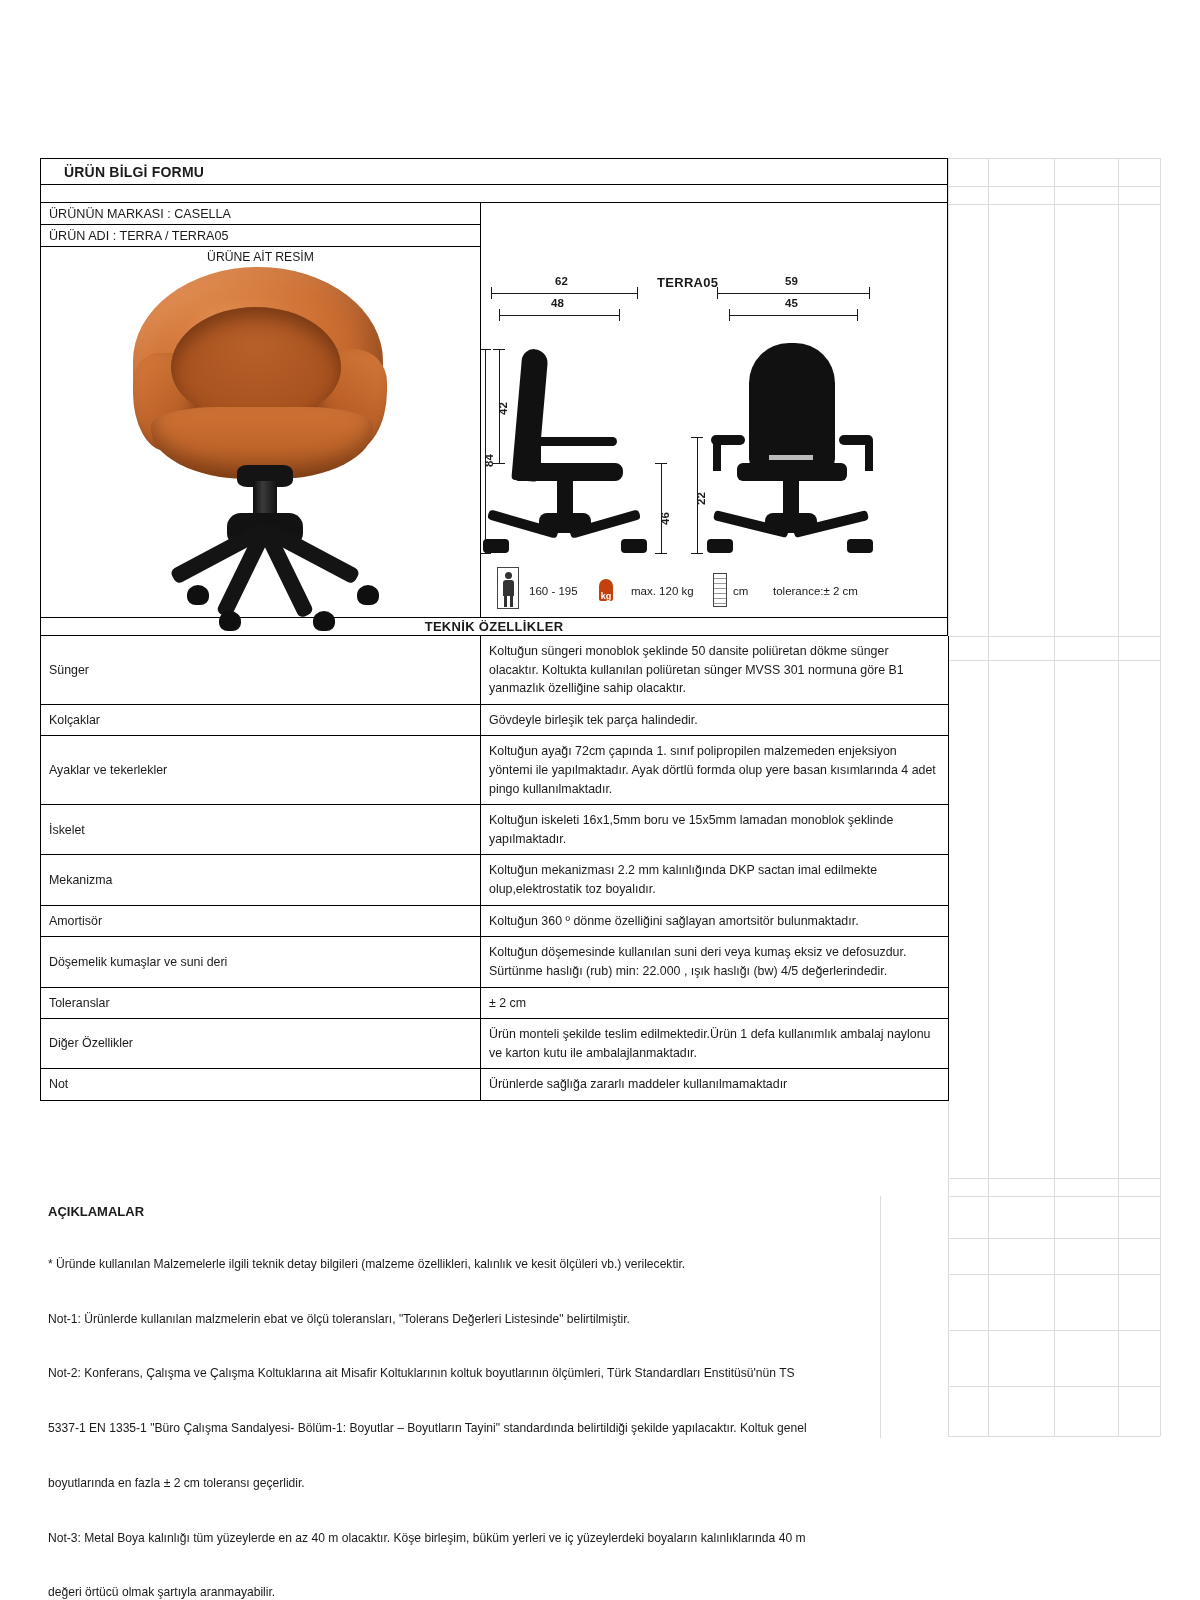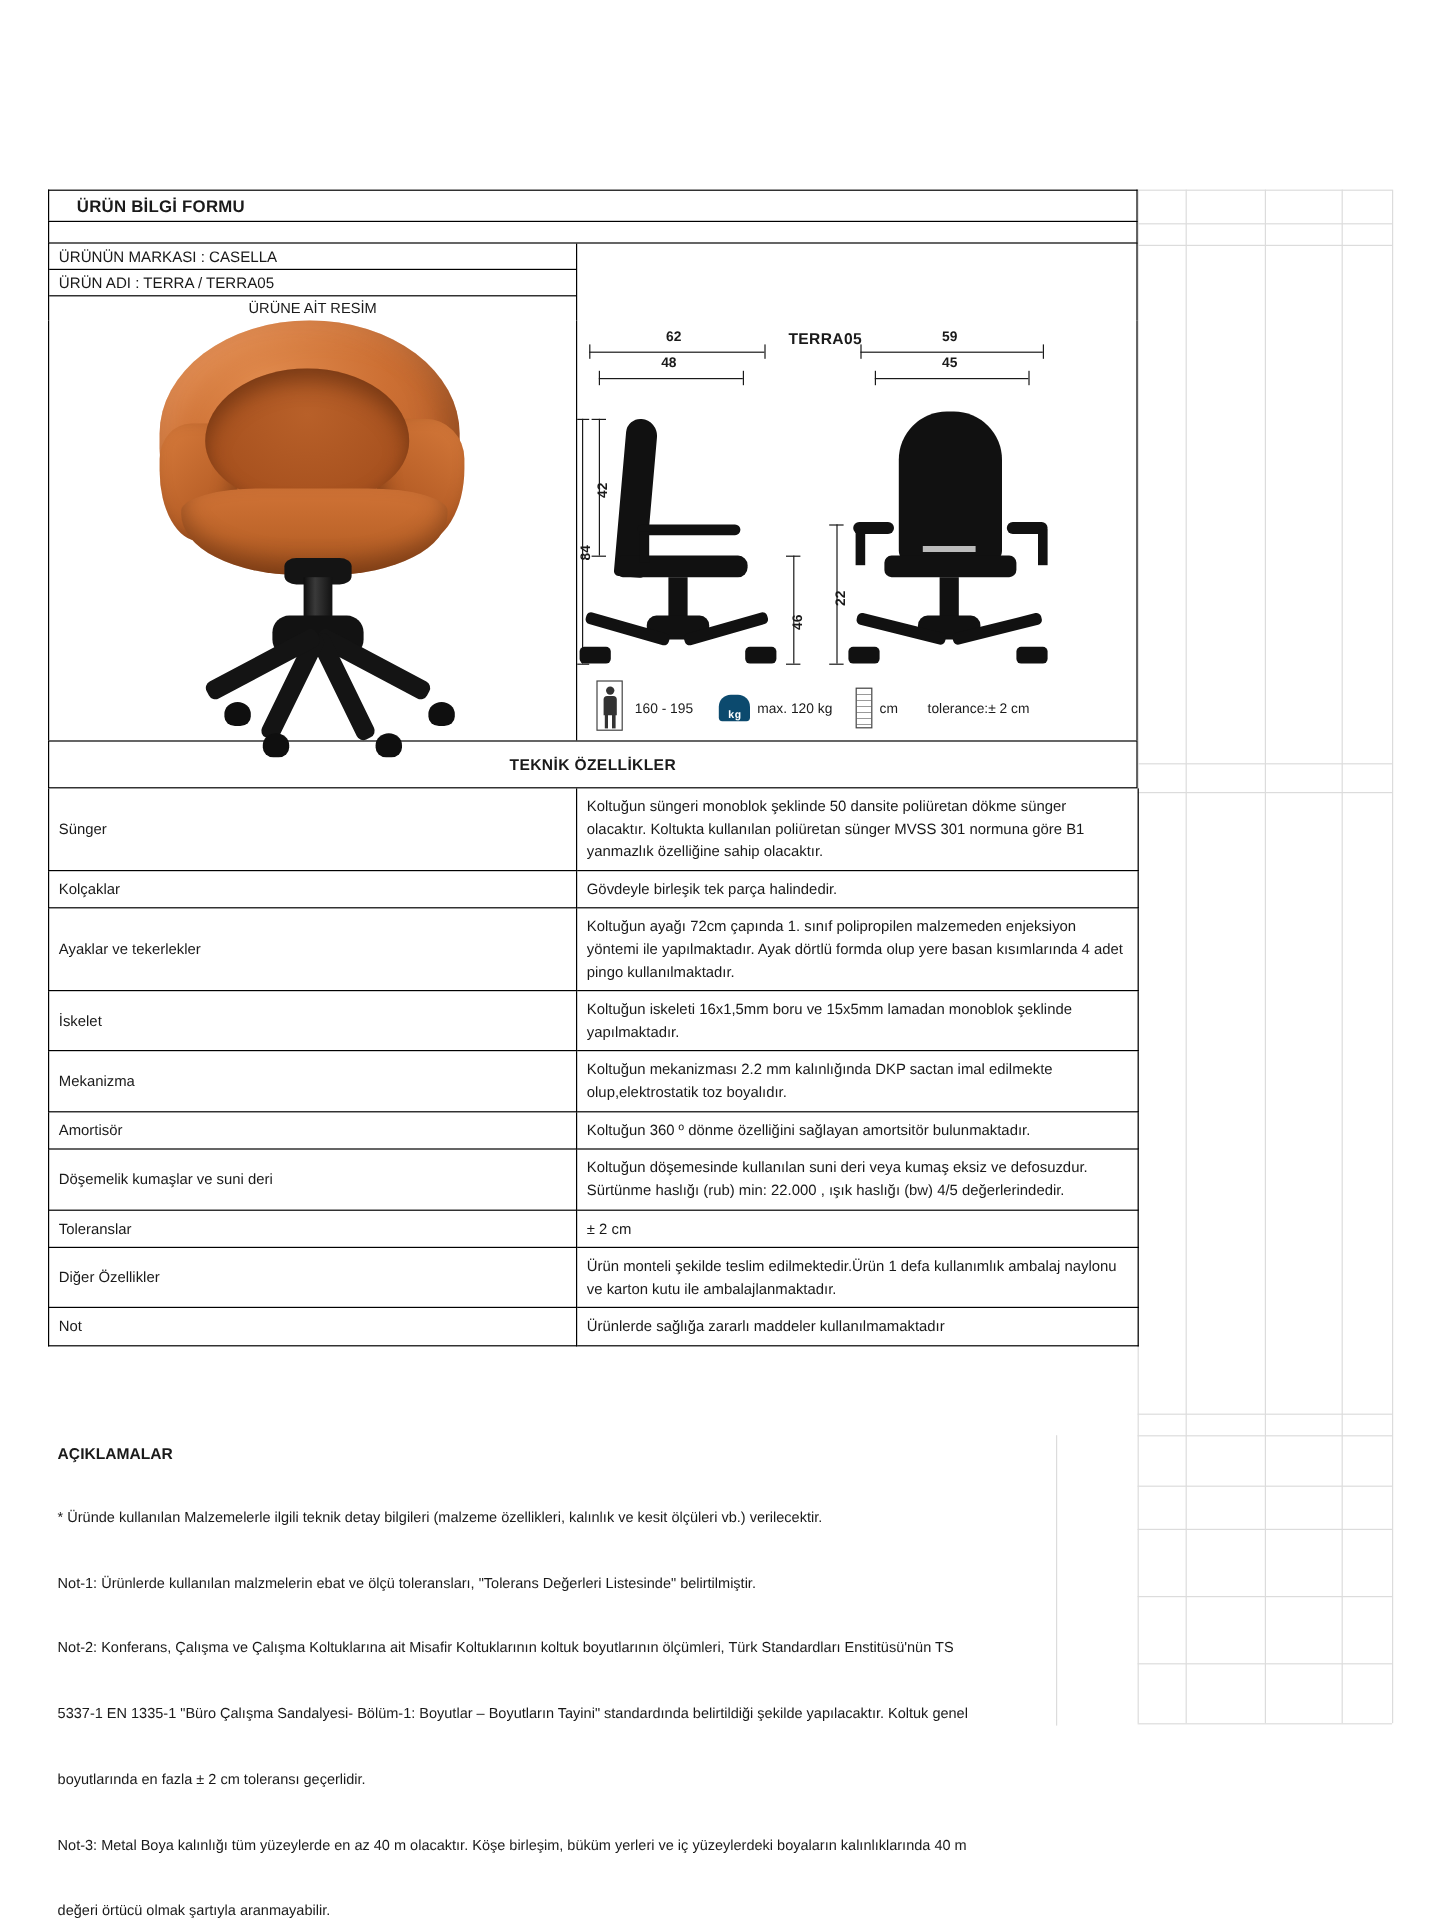--- a/index.html
+++ b/index.html
@@ -198,31 +198,31 @@
   .fv-cR { left:366px; top:272px; width:26px; height:14px; background:#111; border-radius:4px;}
   .fv-hl { left:288px; top:188px; width:44px; height:5px; background:#bbb; }
 
   
   .icon-row { position:absolute; left:10px; top:300px; width:450px; height:46px; font-size:11.5px; }
   .person-ico { position:absolute; left:6px; top:0px; width:22px; height:42px; border:1px solid #444; }
   .person-ico .head { position:absolute; left:7px; top:4px; width:7px; height:7px; background:#333; border-radius:50%; }
   .person-ico .body { position:absolute; left:5px; top:12px; width:11px; height:16px; background:#333; border-radius:3px 3px 0 0; }
   .person-ico .legz { position:absolute; left:6px; top:27px; width:9px; height:12px;
       background: linear-gradient(90deg,#333 0 3px, transparent 3px 6px, #333 6px 9px); }
-  .kg-ico { position:absolute; left:108px; top:12px; width:26px; height:22px; background:#0c4a6e;
+  .kg-ico { position:absolute; left:108px; top:12px; width:14px; height:22px; background:#c2410c;
       border-radius: 10px 10px 3px 3px; color:#fff; font-size:9px; font-weight:bold;
-      display:flex; align-items:flex-end; justify-content:center;font-family:Liberation Mono, monospace; }
+      display:flex; align-items:flex-end; justify-content:center; }
   .cm-ico { position:absolute; left:222px; top:6px; width:14px; height:34px; border:1px solid #444;
       background: repeating-linear-gradient(to bottom, #fff 0 4px, #9a9a9a 4px 5px); }
   .icon-text { position:absolute; top:18px; }
 
   
   .tek-head {
     border:1px solid #000; border-top:1px solid #000;
-    height:40px; display:flex; align-items:center; justify-content:center;
+    height:19px; display:flex; align-items:center; justify-content:center;
     font-size:13px; font-weight:bold; letter-spacing:.3px;
   }
   table.specs {
     border-collapse: collapse;
     width:908px;
     table-layout: fixed;
   }
   table.specs td {
     border:1px solid #000;
     border-top:none;

